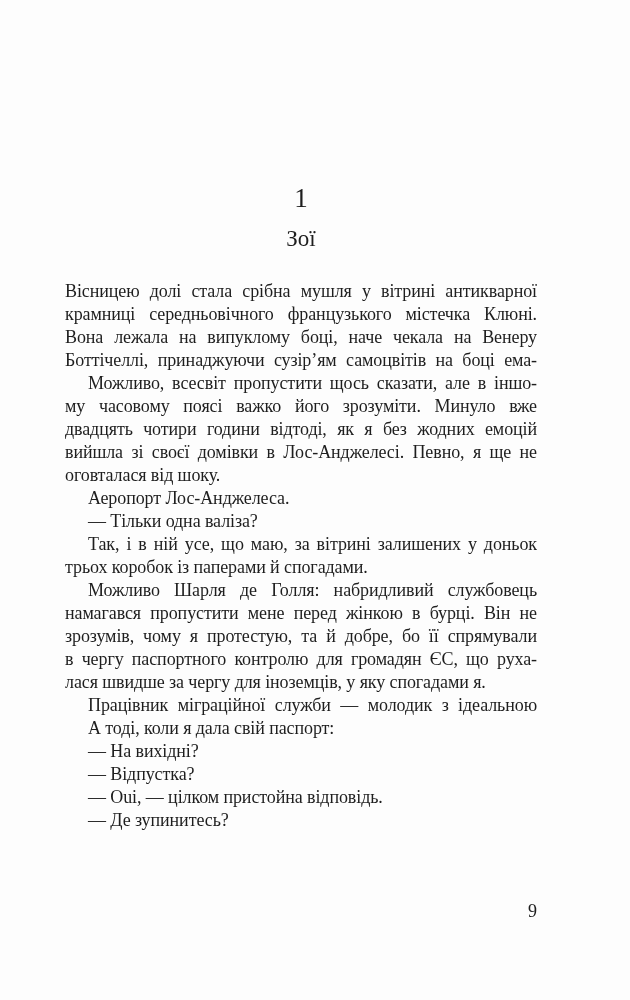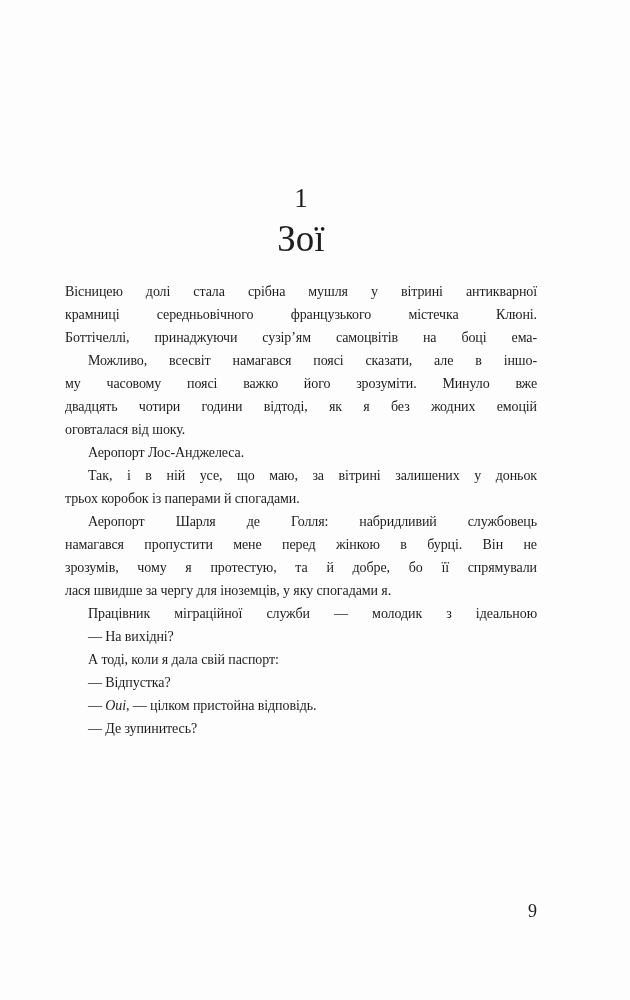--- a/index.html
+++ b/index.html
@@ -23,86 +23,89 @@
     text-align: center;
     font-size: 27px;
     line-height: 32px;
   }
   .chapter-title {
     position: absolute;
     top: 220px;
     left: 65px;
     width: 472px;
     text-align: center;
-    font-size: 37px;
+    font-size: 23px;
     line-height: 38px;
   }
   .text-block {
     position: absolute;
     top: 280px;
     left: 65px;
     width: 472px;
   }
   .line {
     height: 23px;
     line-height: 23px;
-    font-size: 14px;
+    font-size: 18px;
     letter-spacing: -0.1px;
     white-space: nowrap;
     overflow: visible;
     text-align: left;
   }
   .line.just {
     white-space: normal;
     text-align: justify;
     text-align-last: justify;
     word-spacing: 0.02em;
   }
   .line.indent {
     padding-left: 23px;
   }
   .line.just.indent {
     padding-left: 0;
     text-indent: 23px;
   }
   .it {
-    font-style: italic;
   }
   .page-number {
     position: absolute;
     top: 900px;
     left: 65px;
     width: 472px;
     text-align: right;
     font-size: 18px;
     line-height: 22px;
   }
 </style>
 </head>
 <body>
 
 <div class="book-page">
   <div class="chapter-number">1</div>
   <div class="chapter-title">Зої</div>
   <div class="text-block" id="text-block">
       <div class="line just">Вісницею долі стала срібна мушля у вітрині антикварної</div>
       <div class="line just">крамниці середньовічного французького містечка Клюні.</div>
+      <div class="line just">Вона лежала на випуклому боці, наче чекала на Венеру</div>
       <div class="line just">Боттічеллі, принаджуючи сузір’ям самоцвітів на боці ема-</div>
-      <div class="line just indent">Можливо, всесвіт намагався поясі сказати, але в іншо-</div>
+      <div class="line just indent">Можливо, всесвіт пропустити щось сказати, але в іншо-</div>
       <div class="line just">му часовому поясі важко його зрозуміти. Минуло вже</div>
       <div class="line just">двадцять чотири години відтоді, як я без жодних емоцій</div>
+      <div class="line just">вийшла зі своєї домівки в Лос-Анджелесі. Певно, я ще не</div>
       <div class="line">оговталася від шоку.</div>
       <div class="line indent">Аеропорт Лос-Анджелеса.</div>
+      <div class="line indent">— Тільки одна валіза?</div>
       <div class="line just indent">Так, і в ній усе, що маю, за вітрині залишених у доньок</div>
       <div class="line">трьох коробок із паперами й спогадами.</div>
-      <div class="line just indent">Аеропорт Шарля де Голля: набридливий службовець</div>
+      <div class="line just indent">Можливо Шарля де Голля: набридливий службовець</div>
       <div class="line just">намагався пропустити мене перед жінкою в бурці. Він не</div>
       <div class="line just">зрозумів, чому я протестую, та й добре, бо її спрямували</div>
+      <div class="line just">в чергу паспортного контролю для громадян ЄС, що руха-</div>
       <div class="line">лася швидше за чергу для іноземців, у яку спогадами я.</div>
       <div class="line just indent">Працівник міграційної служби — молодик з ідеальною</div>
+      <div class="line indent">А тоді, коли я дала свій паспорт:</div>
       <div class="line indent">— На вихідні?</div>
-      <div class="line indent">А тоді, коли я дала свій паспорт:</div>
       <div class="line indent">— Відпустка?</div>
       <div class="line indent"><span>— </span><span class="it">Oui</span><span>, — цілком пристойна відповідь.</span></div>
       <div class="line indent">— Де зупинитесь?</div>
     </div>
   <div class="page-number">9</div>
 </div>
 
 </body></html>

